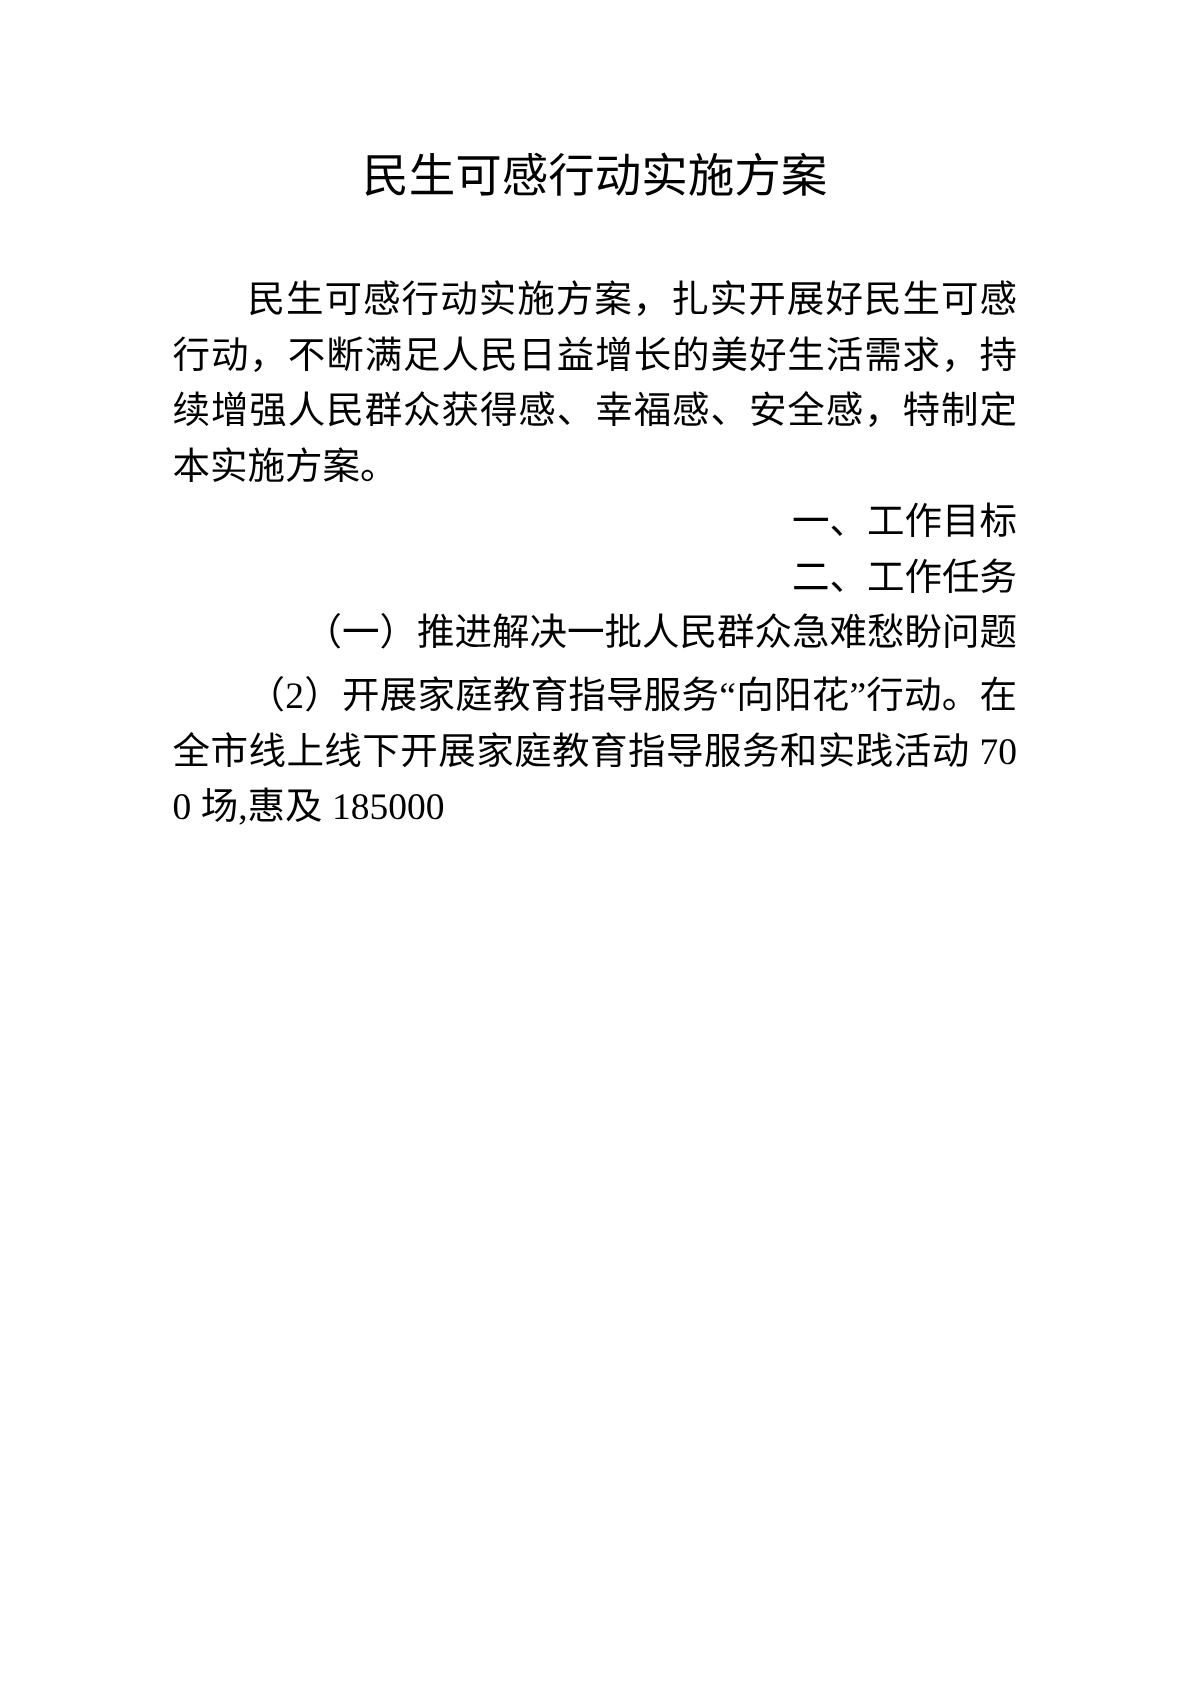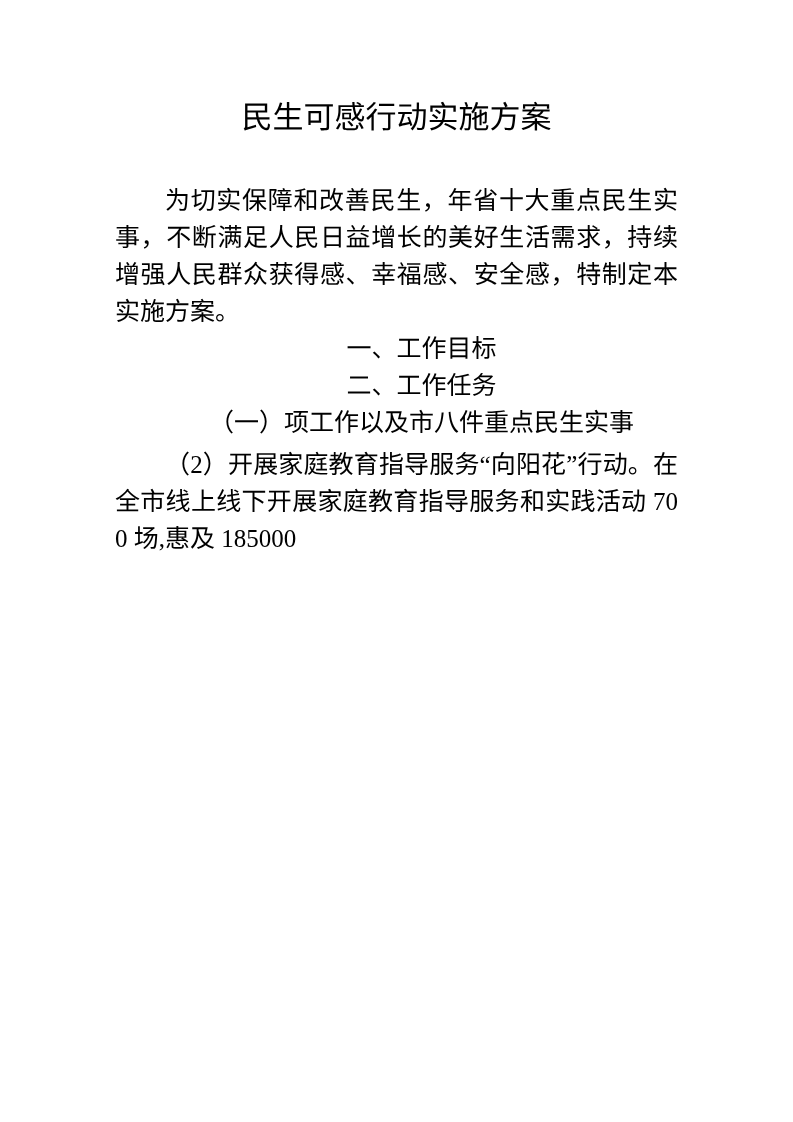--- a/index.html
+++ b/index.html
@@ -37,38 +37,38 @@
     line-height: 37px;
     text-align: justify;
     text-justify: inter-ideograph;
   }
   .block {
     margin: 0;
     text-indent: 2em;
     word-break: break-all;
   }
   .heading1, .heading2, .heading3 {
-    text-align: center;
+    text-align: right;
   }
   .item-1 { margin-top: 2px; }
   .item-2 { margin-top: 5px; }
 </style>
 </head>
 <body>
 
 <div class="page">
   <h1 class="doc-title">民生可感行动实施方案</h1>
 
   <div class="doc-body">
-    <p class="block para">为切实保障和改善民生，年省十大重点民生实事，不断满足人民日益增长的美好生活需求，持续增强人民群众获得感、幸福感、安全感，特制定本实施方案。</p>
+    <p class="block para">民生可感行动实施方案，扎实开展好民生可感行动，不断满足人民日益增长的美好生活需求，持续增强人民群众获得感、幸福感、安全感，特制定本实施方案。</p>
 
     <p class="block heading1">一、工作目标</p>
 
 
     <p class="block heading1">二、工作任务</p>
 
-    <p class="block heading2">（一）项工作以及市八件重点民生实事</p>
+    <p class="block heading2">（一）推进解决一批人民群众急难愁盼问题</p>
 
 
 
     <p class="block para item-2">（2）开展家庭教育指导服务“向阳花”行动。在全市线上线下开展家庭教育指导服务和实践活动 700 场,惠及 185000</p>
   </div>
 </div>
 
 </body></html>

